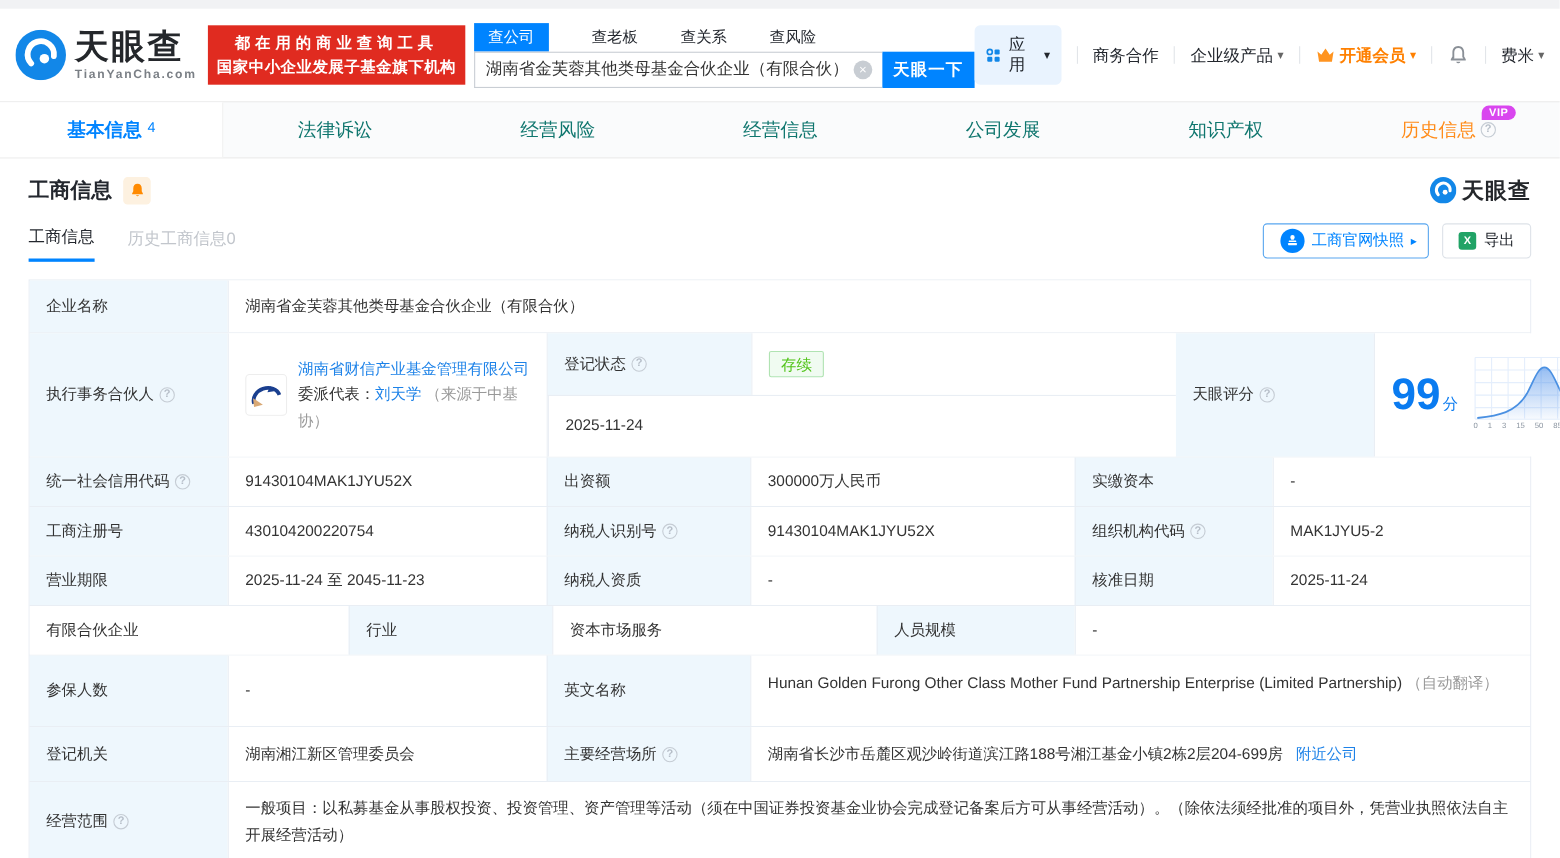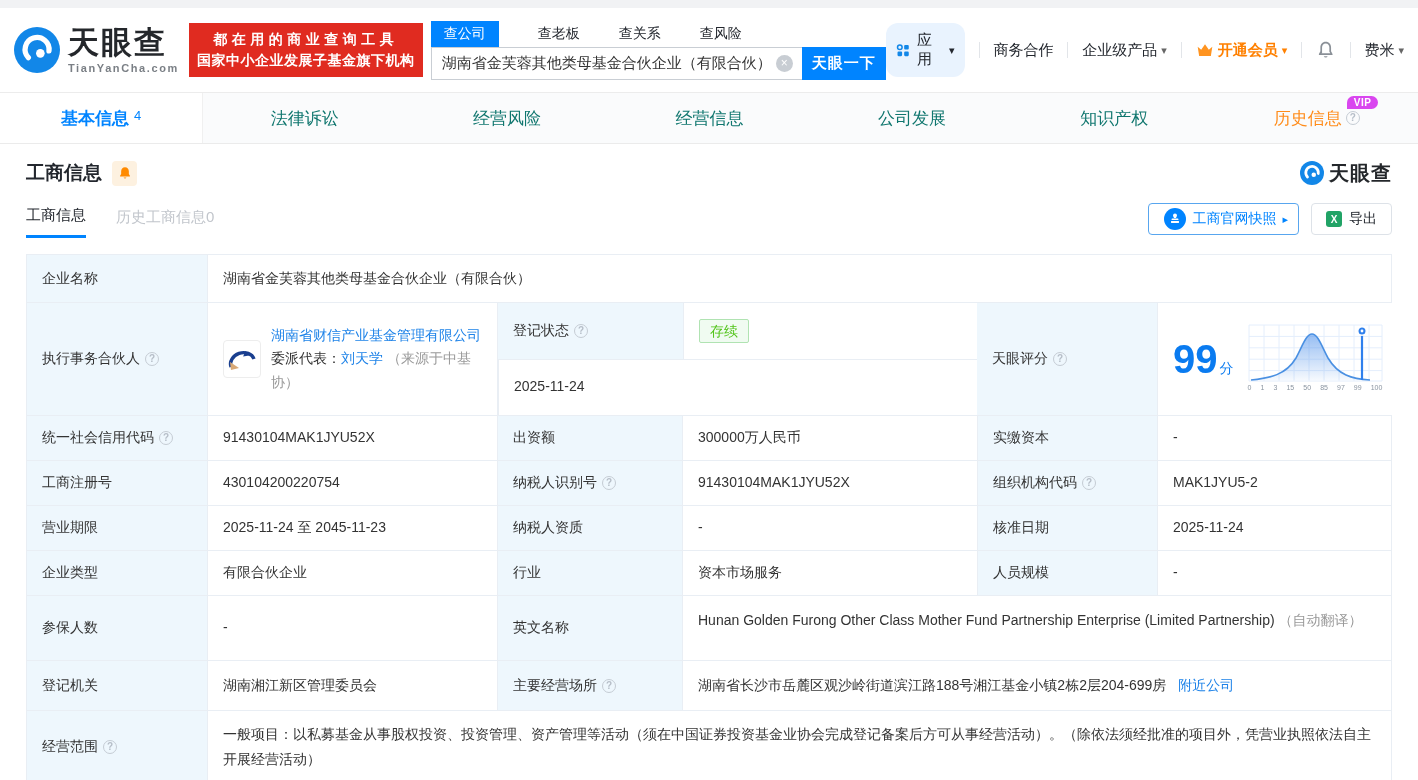--- a/index.html
+++ b/index.html
@@ -25,21 +25,21 @@
   .search-input-wrap{position:relative;flex:1}
   .search-input{width:100%;height:33px;border:1px solid #c9ced4;border-right:none;
     padding:0 32px 0 10px;font-size:15px;color:#333;outline:none;
     font-family:"Liberation Sans","DejaVu Sans",sans-serif}
   .clear-icon{position:absolute;right:9px;top:8px;width:17px;height:17px;border-radius:50%;
     background:#c8cdd3;color:#fff;font-size:12px;line-height:16px;text-align:center;cursor:pointer}
   .search-btn{width:84px;height:33px;background:#0084ff;color:#fff;border:none;
     font-size:15px;font-weight:bold;cursor:pointer;letter-spacing:1px}
   .top-nav{margin-left:auto;display:flex;align-items:center}
   .nav-divider{width:1px;height:16px;background:#e2e5e9;margin:0 14px}
-  .apps-pill{display:flex;align-items:center;gap:7px;background:#e9f3fe;border-radius:12px;
+  .apps-pill{display:flex;align-items:center;gap:7px;background:#e9f3fe;border-radius:5px;
     padding:8px 10px;cursor:pointer;font-size:15px;color:#23272e}
   .nav-item{display:flex;align-items:center;gap:4px;font-size:15px;color:#23272e;cursor:pointer;white-space:nowrap}
   .nav-item.vip{color:#ff8000;font-weight:bold}
   .caret{font-size:11px;color:#666}
   .caret.orange{color:#ff8000}
   .bell-btn{width:22px;height:22px;cursor:pointer;color:#8a9097}
   
   .tabbar{height:52px;display:flex;background:#fafbfc;border-top:1px solid #ececec;border-bottom:1px solid #ebebeb}
   .tabbar .tab{flex:1;display:flex;align-items:center;justify-content:center;font-size:17px;
     color:#0f766e;cursor:pointer;position:relative}
@@ -76,21 +76,21 @@
   .biz-table{margin:13px 26px 0;border:1px solid #e9eef4;font-size:14px}
   .t-row{display:flex}
   .t-row + .t-row{border-top:1px solid #e9eef4}
   .cell{padding:11px 15px;display:flex;align-items:center;line-height:1.55}
   .cell + .cell, .mid-col{border-left:1px solid #e9eef4}
   .lbl{background:#eef7fd;gap:5px;color:#333}
   .val{background:#fff;color:#333}
   .w1{width:180px;flex:0 0 auto}.w2{width:290px;flex:0 0 auto}.w3{width:185px;flex:0 0 auto}
   .w4{width:295px;flex:0 0 auto}.w5{width:180px;flex:0 0 auto}.w6{flex:1}
   .h1{min-height:47px}.h2{min-height:113px}.h3{min-height:45px}.h7{min-height:65px}.h8{min-height:50px}.h9{min-height:65px}
-  .mid-col{width:480px;flex:0 0 auto;display:flex;flex-direction:column}
+  .mid-col{width:572px;flex:0 0 auto;display:flex;flex-direction:column}
   .mid-row{display:flex;flex:1}
   .mid-row + .mid-row{border-top:1px solid #e9eef4}
   .mid-row .lbl{width:185px;flex:0 0 auto}
   .mid-row .val{flex:1;border-left:1px solid #e9eef4}
   a.link{color:#1d82e8;text-decoration:none;cursor:pointer}
   .partner-cell{gap:10px;align-items:center}
   .partner-logo{width:38px;height:38px;border:1px solid #ededed;border-radius:4px;flex:0 0 auto;overflow:hidden}
   .partner-text{line-height:1.65}
   .gray{color:#999}
   .badge-green{display:inline-block;padding:1px 10px;background:#f0fbf1;border:1px solid #b0e3b2;
@@ -358,21 +358,20 @@
   <div class="t-row h3">
     <div class="cell lbl w1">营业期限</div>
     <div class="cell val w2">2025-11-24 至 2045-11-23</div>
     <div class="cell lbl w3">纳税人资质</div>
     <div class="cell val w4">-</div>
     <div class="cell lbl w5">核准日期</div>
     <div class="cell val w6">2025-11-24</div>
   </div>
 
   <div class="t-row h3">
-    <div class="cell lbl w1">企业类型</div>
     <div class="cell val w2">有限合伙企业</div>
     <div class="cell lbl w3">行业</div>
     <div class="cell val w4">资本市场服务</div>
     <div class="cell lbl w5">人员规模</div>
     <div class="cell val w6">-</div>
   </div>
 
   <div class="t-row h7">
     <div class="cell lbl w1">参保人数</div>
     <div class="cell val w2">-</div>

